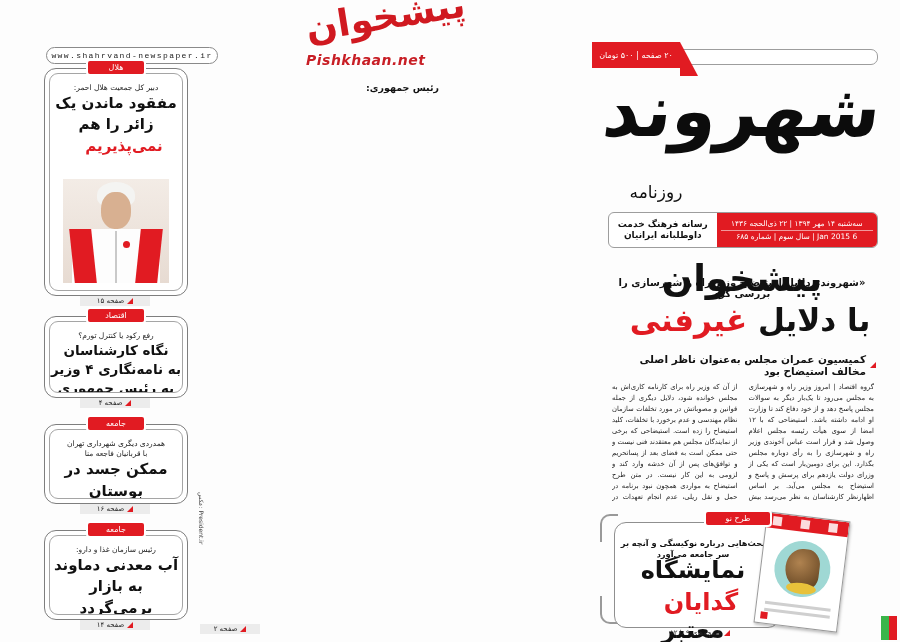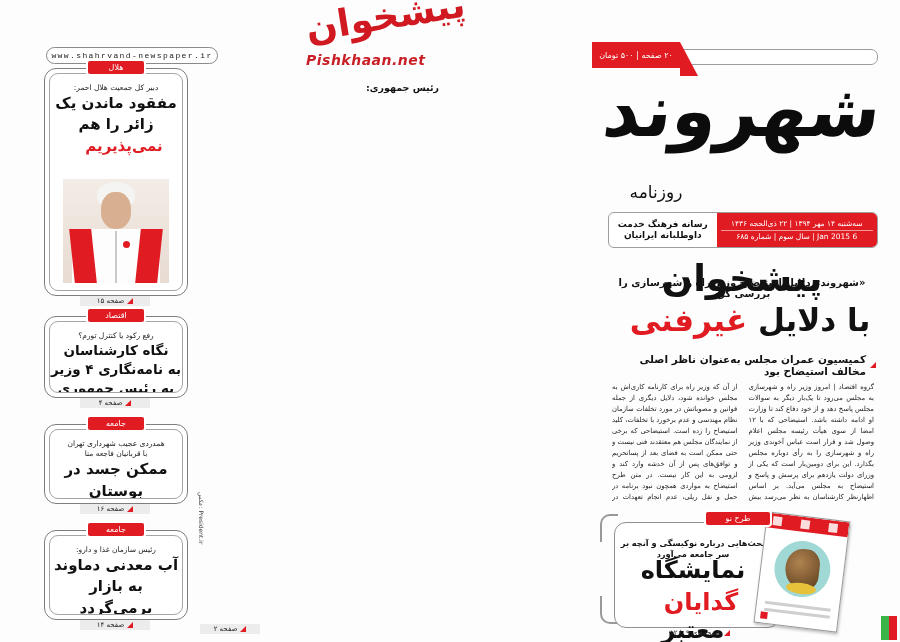--- a/index.html
+++ b/index.html
@@ -245,21 +245,21 @@
   </div>
   <div class="abs smark" style="top:398px;">
       <div class="pagemark">
     <span class="tri"></span>
     <span>صفحه ۴</span>
   </div>
     </div>
 
   <div class="abs scard" style="top:424px;height:78px;">
     <div class="scard-inner">
-      <div class="skicker">همدردی عجیب شهرداری تهران</div>
+      <div class="skicker">همدردی دیگری شهرداری تهران</div>
       <div class="skicker" style="margin-top:0">با قربانیان فاجعه منا</div>
       <div class="shl">ممکن جسد در</div>
       <div class="shl">بوستان نهج‌البلاغه</div>
     </div>
     <div class="tag">جامعه</div>
   </div>
   <div class="abs smark" style="top:504px;">
       <div class="pagemark">
     <span class="tri"></span>
     <span>صفحه ۱۶</span>

